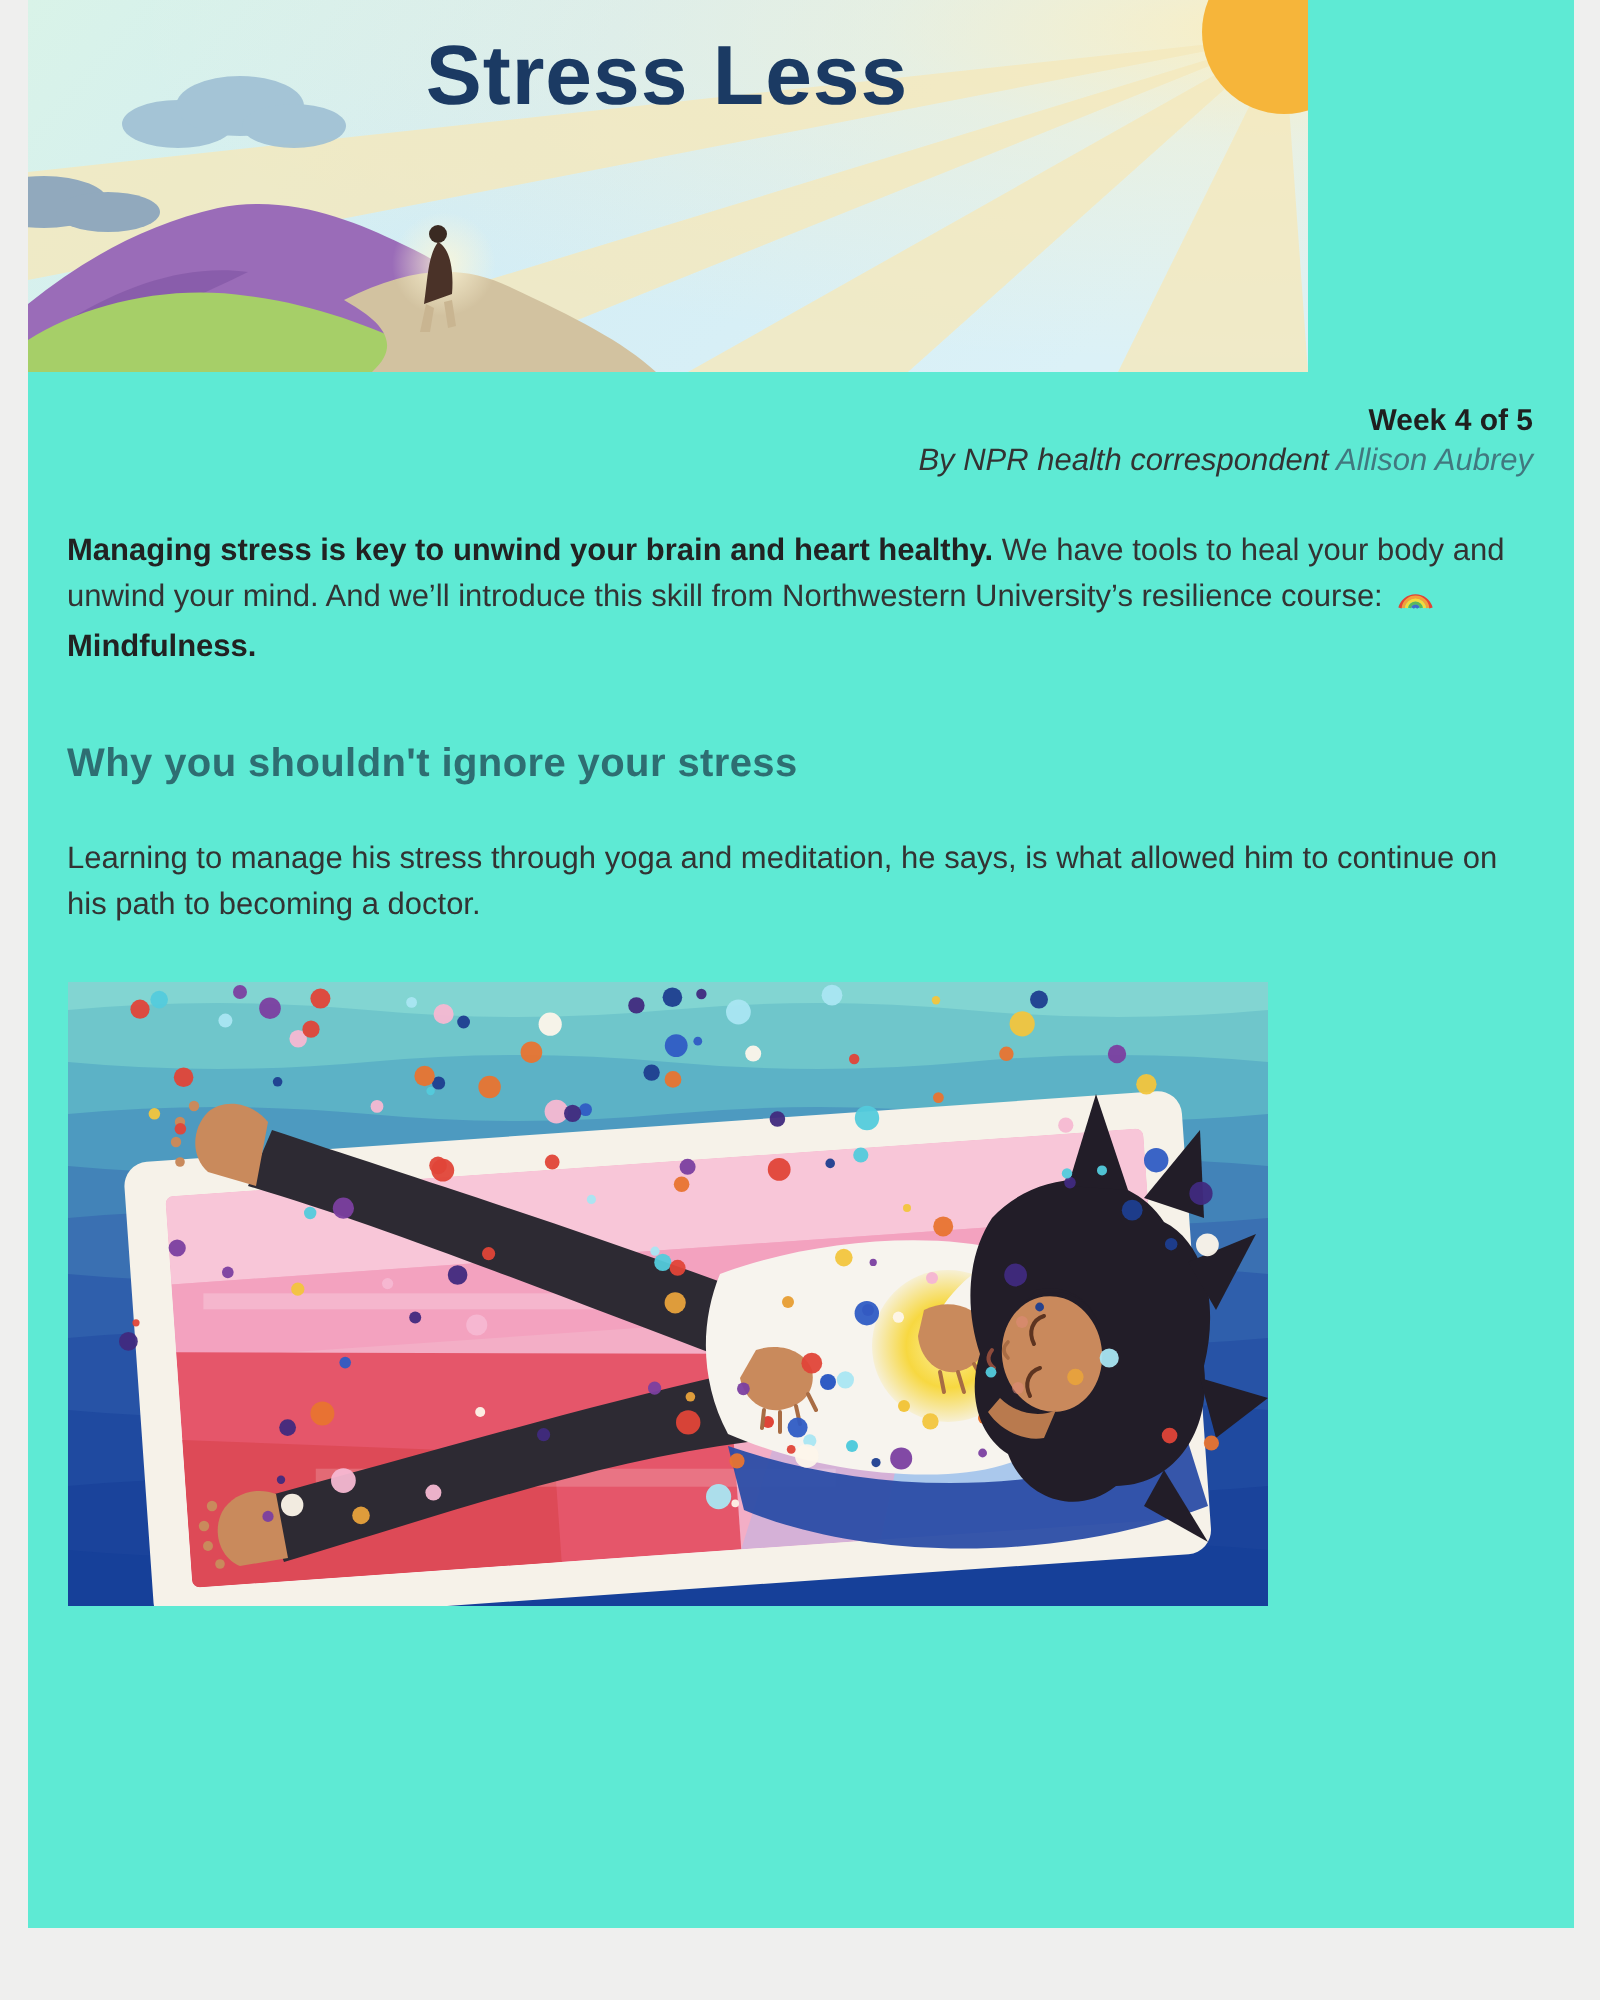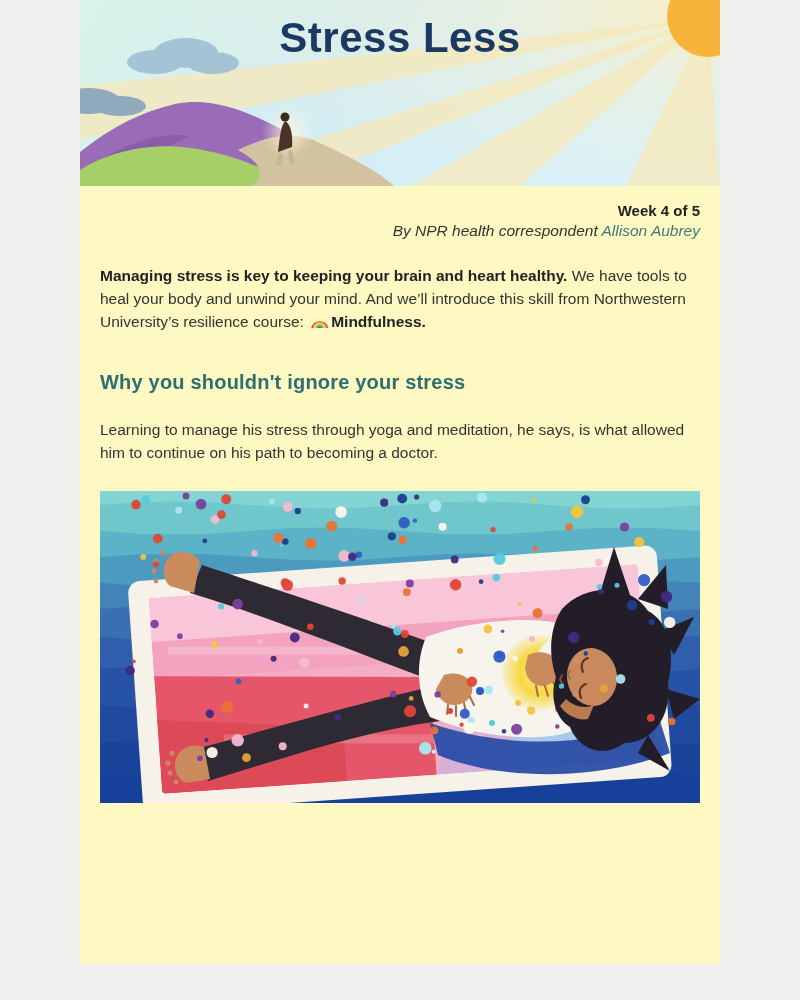--- a/index.html
+++ b/index.html
@@ -6,21 +6,21 @@
   html,body { width:800px; }
   body {
     background:#efefee;
     font-family:"Liberation Sans", sans-serif;
     color:#333;
     width:800px; height:1000px; overflow:hidden;
   }
   .page { width:800px; height:1000px; position:relative; }
   .topbar { width:720px; margin:0 auto; padding:9px 0 8px; text-align:right; }
   .view-online { font-size:14px; color:#6d6d6d; text-decoration:none; cursor:pointer; }
-  .email { width:640px; margin:0 auto; background:#fef9c3; min-height:964px; }
+  .email { width:773px; margin:0 auto; background:#5eead4; min-height:964px; }
   .banner { position:relative; width:640px; height:186px; overflow:hidden; }
   .banner svg { display:block; }
   .banner-titles { position:absolute; top:0; left:0; width:100%; text-align:center; pointer-events:none; }
   .banner-title {
     margin-top:14px; font-size:42px; font-weight:bold; letter-spacing:0.5px;
     color:#1b3a63; font-family:"Liberation Sans", sans-serif;
   }
   .banner-subtitle {
     margin-top:6px; font-size:30px; font-style:italic; font-weight:600;
     color:#1d3f66; font-family:"Liberation Serif", serif; letter-spacing:0.5px;
@@ -105,21 +105,21 @@
 
     <div class="content">
 
       <div class="week-label">Week 4 of 5</div>
 
       <div class="byline">
         <span>By NPR health correspondent </span><a>Allison Aubrey</a>
       </div>
 
       <p class="body-text">
-        <b>Managing stress is key to keeping your brain and heart healthy.</b><span> We have tools to heal your body and unwind your mind. And we’ll introduce this skill from Northwestern University’s resilience course: </span><span class="rainbow"><svg width="19" height="14" viewBox="0 0 19 14">
+        <b>Managing stress is key to unwind your brain and heart healthy.</b><span> We have tools to heal your body and unwind your mind. And we’ll introduce this skill from Northwestern University’s resilience course: </span><span class="rainbow"><svg width="19" height="14" viewBox="0 0 19 14">
               <path d="M2,13 A8,8 0 0 1 17.5,13" fill="none" stroke="#e04438" stroke-width="1.7"></path>
               <path d="M3.6,13 A6.2,6.2 0 0 1 15.9,13" fill="none" stroke="#f2a03c" stroke-width="1.6"></path>
               <path d="M5.2,13 A4.6,4.6 0 0 1 14.3,13" fill="none" stroke="#f2db3d" stroke-width="1.6"></path>
               <path d="M6.8,13 A3,3 0 0 1 12.7,13" fill="none" stroke="#5cb85c" stroke-width="1.6"></path>
               <path d="M8.3,13 A1.6,1.6 0 0 1 11.2,13" fill="none" stroke="#3f6ccb" stroke-width="1.6"></path>
             </svg></span><b>Mindfulness.</b>
       </p>
 
       <h2 class="section-heading">Why you shouldn't ignore your stress</h2>
 

